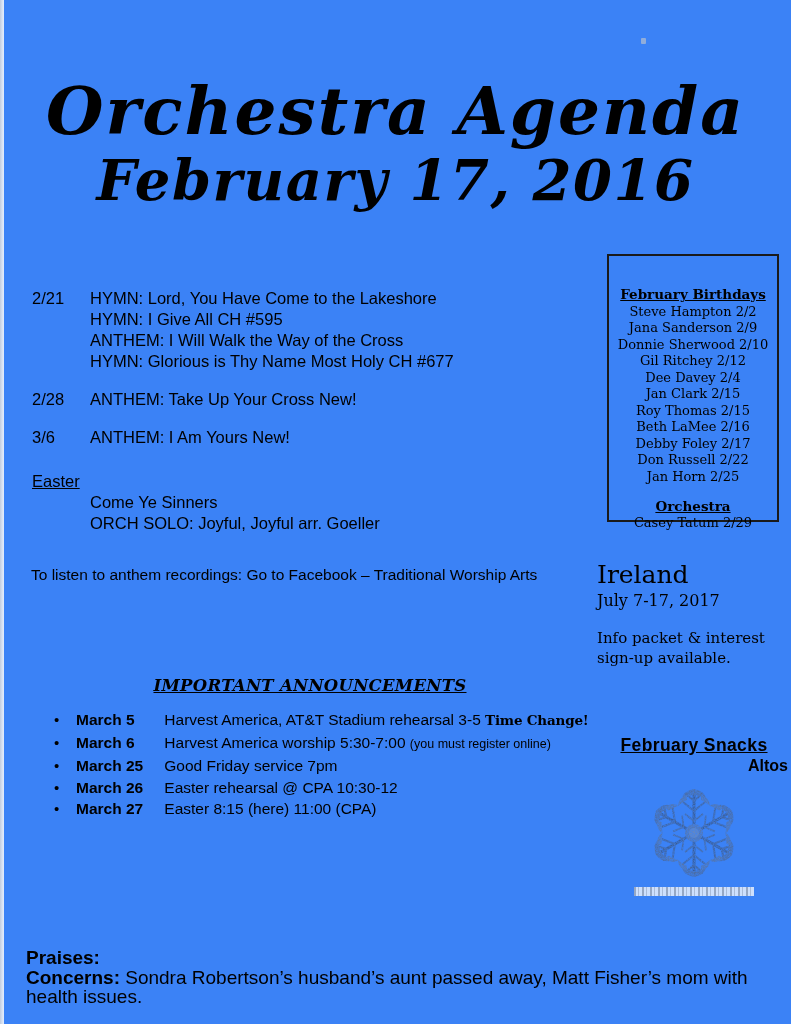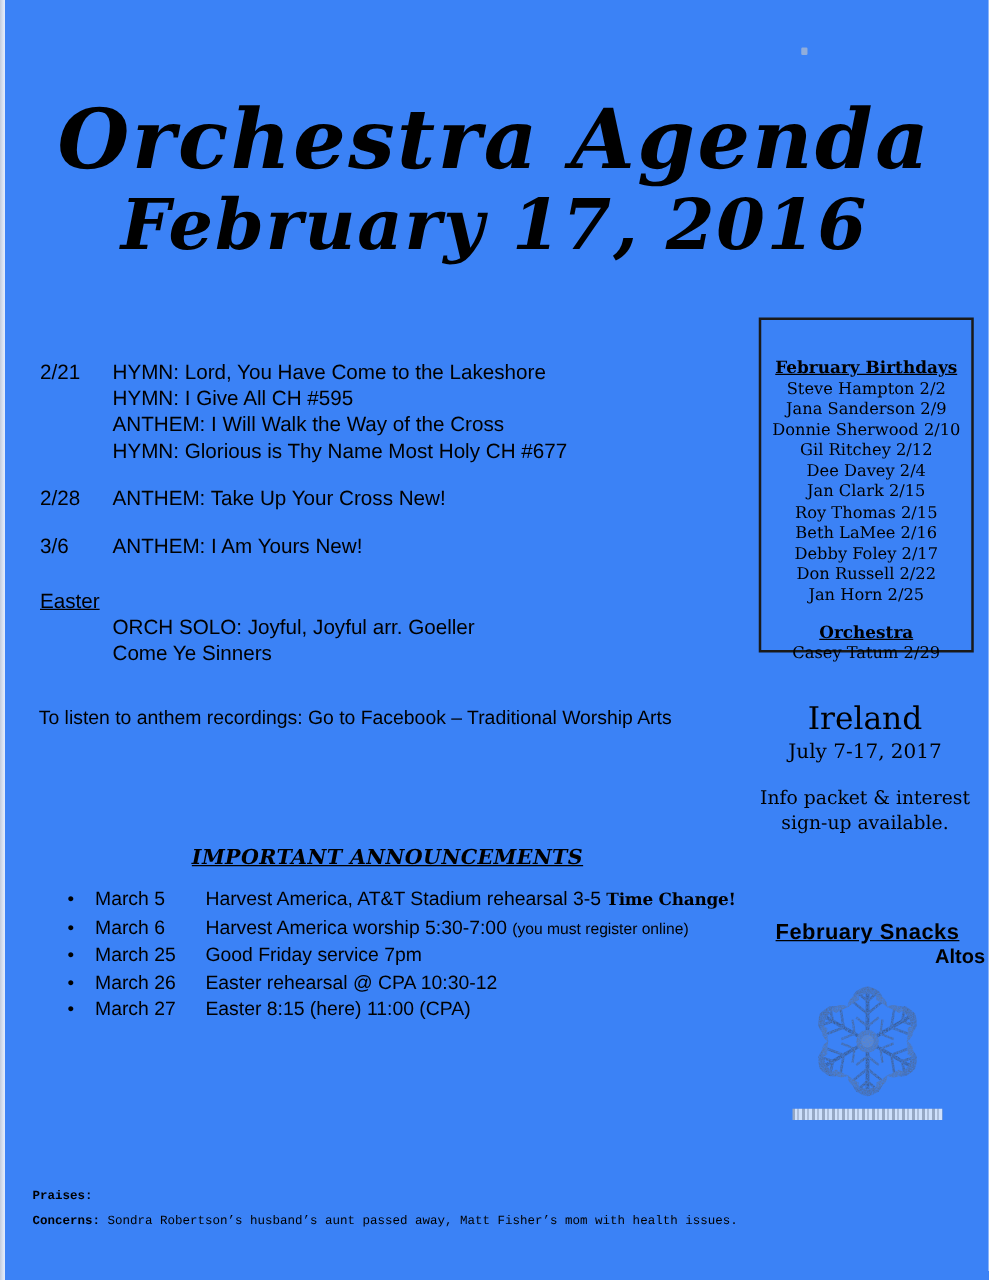--- a/index.html
+++ b/index.html
@@ -145,20 +145,21 @@
   }
   .announce-list li .bullet {
     position: absolute;
     left: -22px;
     top: 0;
     font-size: 15px;
   }
   .ann-date {
     display: inline-block;
     min-width: 84px;
+    font-weight: bold;
   }
   .emph-bold {
     font-family: "DejaVu Serif", "Liberation Serif", serif;
     font-weight: bold;
     font-size: 13.5px;
     letter-spacing: -.2px;
   }
   .small-note {
     font-size: 12.5px;
   }
@@ -191,21 +192,20 @@
     text-decoration: underline;
     margin-top: 13px;
   }
 
   
   .ireland {
     position: absolute;
     left: 597px;
     top: 560px;
     width: 190px;
-    text-align: center;
     font-family: "DejaVu Serif", "Liberation Serif", serif;
   }
   .ire-title {
     font-size: 25px;
     line-height: 30px;
   }
   .ire-dates {
     font-size: 16px;
     line-height: 21px;
   }
@@ -256,22 +256,22 @@
     );
     opacity: .75;
   }
 
   
   .bottom {
     position: absolute;
     left: 26px;
     top: 948px;
     width: 740px;
-    font-family: Liberation Mono, monospace;
-    font-size: 10px;
+    font-family: Liberation Sans, sans-serif;
+    font-size: 19px;
     line-height: 19.5px;
   }
   .bottom b { font-weight: bold; }
 </style>
 </head>
 <body>
 
 <div id="page">
 
   <div class="scan-edge-left"></div>
@@ -304,22 +304,22 @@
     <div class="agenda-group">
       <div class="agenda-date">3/6</div>
       <div class="agenda-lines">
         <div class="agenda-line">ANTHEM:  I Am Yours   New!</div>
       </div>
     </div>
 
     <div>
       <div class="easter-head">Easter</div>
       <div class="easter-lines">
+        <div class="agenda-line">Come Ye Sinners</div>
         <div class="agenda-line">ORCH SOLO:  Joyful, Joyful   arr. Goeller</div>
-        <div class="agenda-line">Come Ye Sinners</div>
       </div>
     </div>
 
   </div>
 
   <div class="listen-line">To listen to anthem recordings:  Go to Facebook – Traditional Worship Arts</div>
 
   <div class="announce-head">IMPORTANT ANNOUNCEMENTS</div>
 
   <ul class="announce-list">

